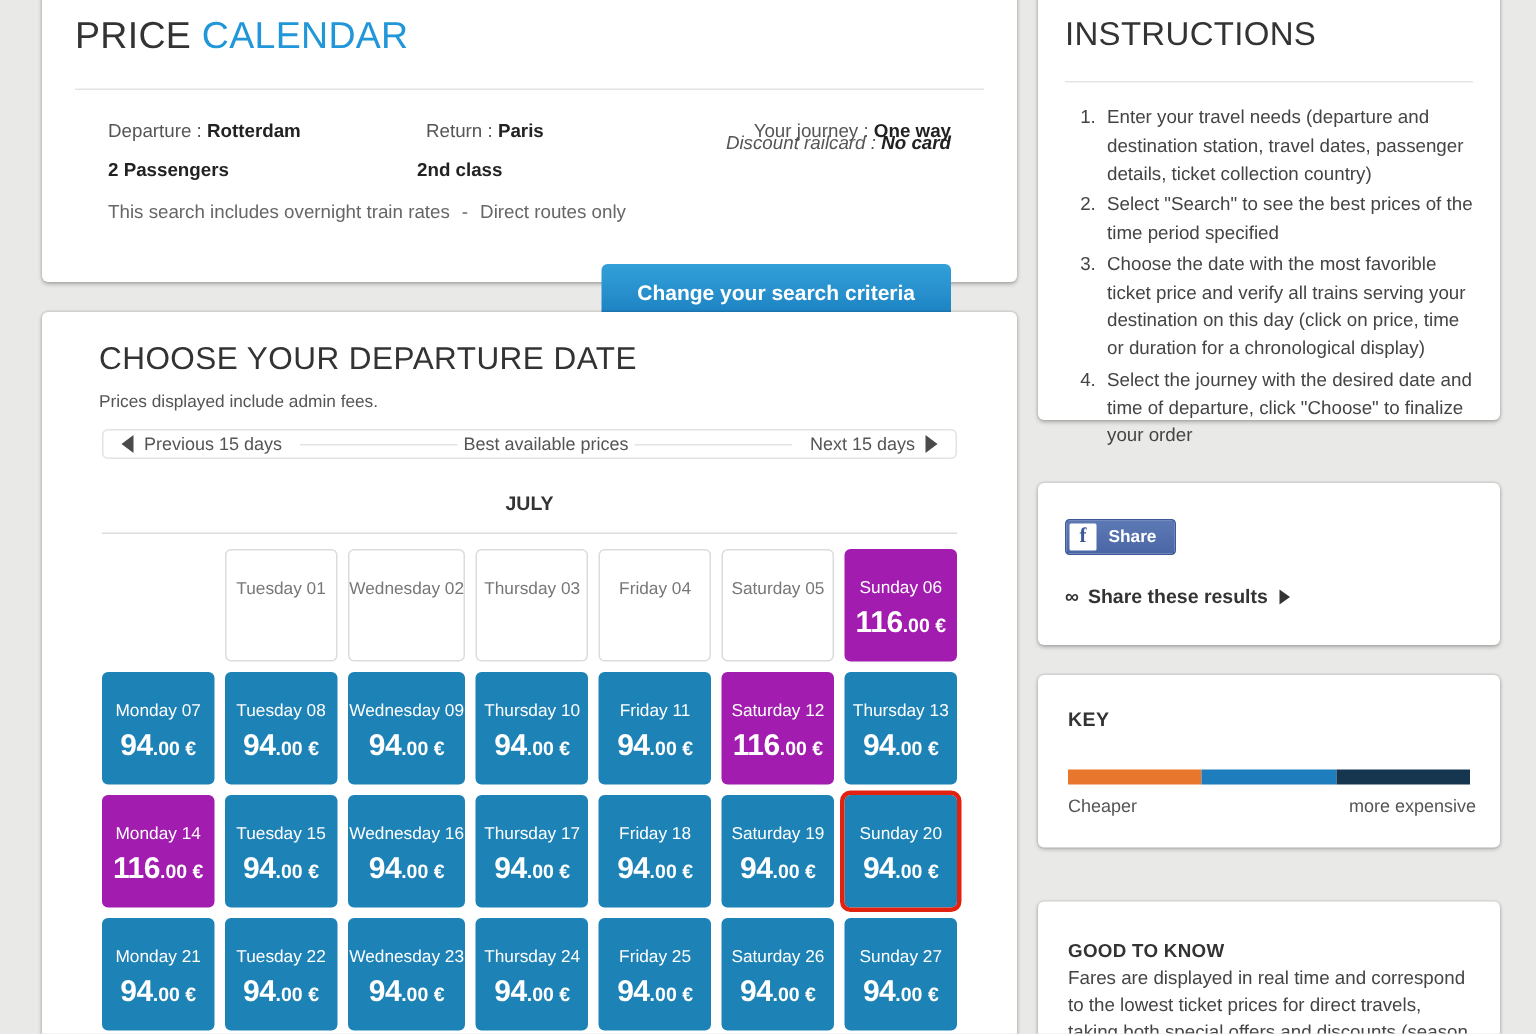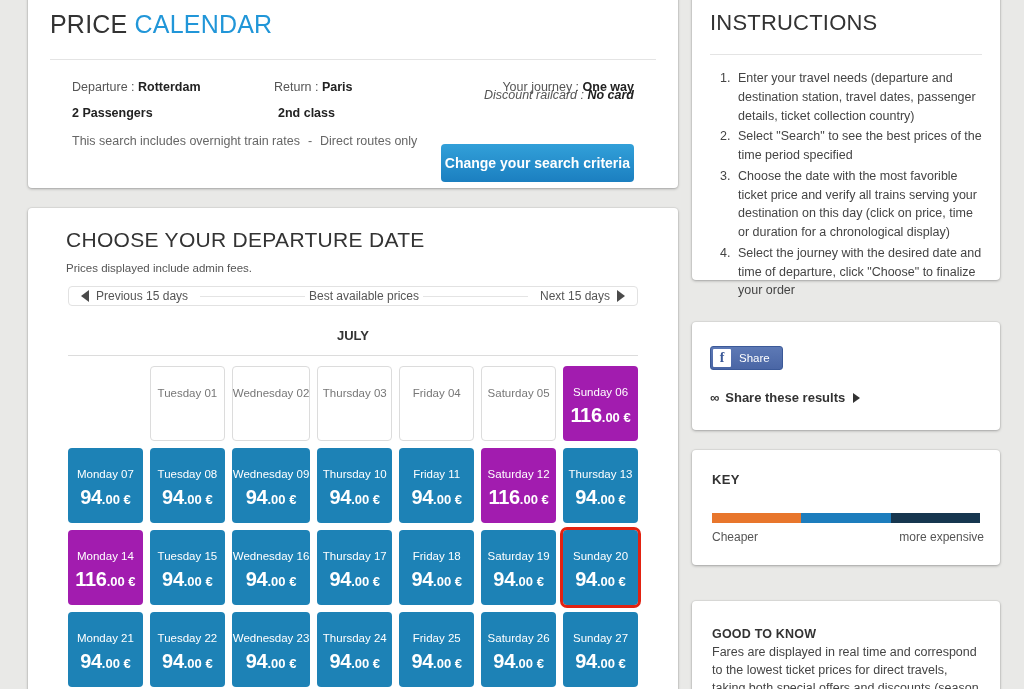--- a/index.html
+++ b/index.html
@@ -21,35 +21,35 @@
   
   #price-calendar-card { left: 28px; top: -8px; width: 650px; height: 196px; padding: 0 22px; }
   .pc-title { font-size: 25px; font-weight: 400; color: #333; letter-spacing: .2px; padding-top: 18px; }
   .pc-title .accent { color: #2196d8; }
   .pc-rule { border-top: 1px solid #e4e4e4; margin-top: 20px; }
 
   .crit-grid { position: relative; height: 84px; padding-top: 14px; font-size: 12.5px; color: #555; }
   .crit { position: absolute; white-space: nowrap; }
   .crit b { color: #222; font-weight: bold; }
   .c-dep { left: 22px; top: 20px; }
-  .c-ret { left: 224px; top: 20px; }
+  .c-ret { left: 234px; top: 20px; }
   .c-jou { right: 22px; top: 20px; }
   .c-pas { left: 22px; top: 46px; font-weight: bold; color: #222; }
   .c-cls { left: 228px; top: 46px; font-weight: bold; color: #222; text-align: center; }
   .c-rail { right: 22px; top: 28px; font-style: italic; }
   .c-note { left: 22px; top: 74px; color: #666; }
   .c-note .sep { padding: 0 8px; }
 
   .btn-primary {
-    position: absolute; right: 22px; top: 84px;
+    position: absolute; right: 22px; top: 116px;
     background: linear-gradient(180deg,#32a0d9 0%, #1b7fc0 100%);
     color: #fff; border: none; border-radius: 4px;
     font-family: "Liberation Sans", sans-serif;
     font-size: 14px; font-weight: bold;
-    padding: 11px 4px; cursor: pointer; white-space: nowrap;
+    padding: 11px 24px; cursor: pointer; white-space: nowrap;
   }
 
   
   #departure-card { left: 28px; top: 208px; width: 650px; height: 489px; padding: 0 18px; overflow: hidden; }
   .dep-title { font-size: 21px; color: #333; padding: 20px 0 0 20px; letter-spacing: .3px; }
   .dep-sub { font-size: 11.5px; color: #555; padding: 10px 0 0 20px; }
 
   .nav-bar {
     margin: 12px 22px 0 22px; height: 20px;
     border: 1px solid #e2e2e2; border-radius: 4px;
@@ -92,21 +92,21 @@
     display: inline-flex; align-items: center; margin-top: 24px;
     background: linear-gradient(180deg,#5d79b5 0%, #4a66a5 100%);
     border: 1px solid #3b5998; border-radius: 3px; cursor: pointer; overflow: hidden;
   }
   .fb-glyph {
     background: #fff; color: #3b5998; font-weight: bold; font-size: 14px;
     font-family: "Liberation Serif", serif;
     width: 18px; height: 18px; display: flex; align-items: center; justify-content: center;
     margin: 2px; border-radius: 1px;
   }
-  .fb-label { color: #fff; font-size: 11.5px; font-weight: normal; padding: 0 12px 0 6px; }
+  .fb-label { color: #fff; font-size: 11.5px; font-weight: bold; padding: 0 12px 0 6px; }
   .share-link { display: flex; align-items: center; gap: 8px; margin-top: 20px; font-size: 13px; font-weight: bold; color: #333; cursor: pointer; }
   .link-ico { font-size: 13px; color: #333; letter-spacing: -2px; }
   .tri-sm { width: 0; height: 0; border-top: 5px solid transparent; border-bottom: 5px solid transparent; border-left: 7px solid #333; }
 
   #key-card { left: 692px; top: 450px; width: 308px; height: 115px; padding: 0 20px; }
   .key-title { font-size: 13px; font-weight: bold; color: #333; padding-top: 22px; letter-spacing: .3px; }
   .key-bar { display: flex; margin-top: 26px; height: 10px; }
   .key-seg { flex: 1; }
   .key-labels { display: flex; justify-content: space-between; margin-top: 7px; font-size: 12px; color: #555; }
   .key-labels span:last-child { margin-right: -4px; }

